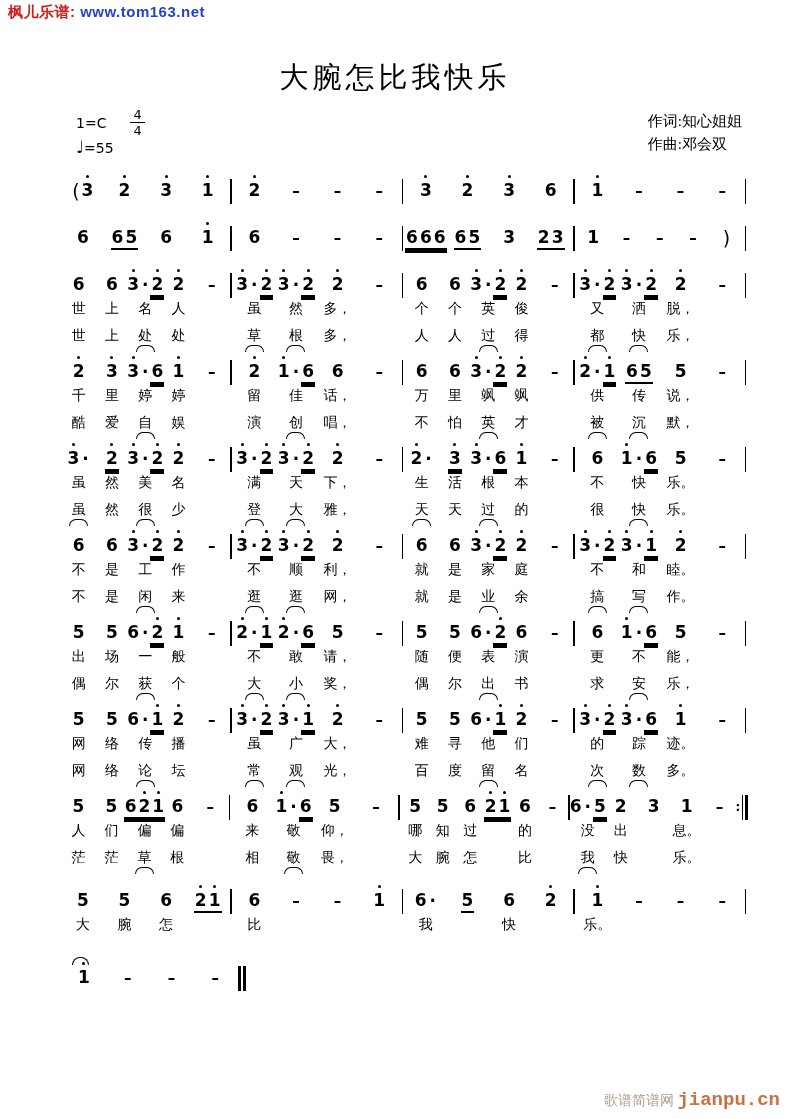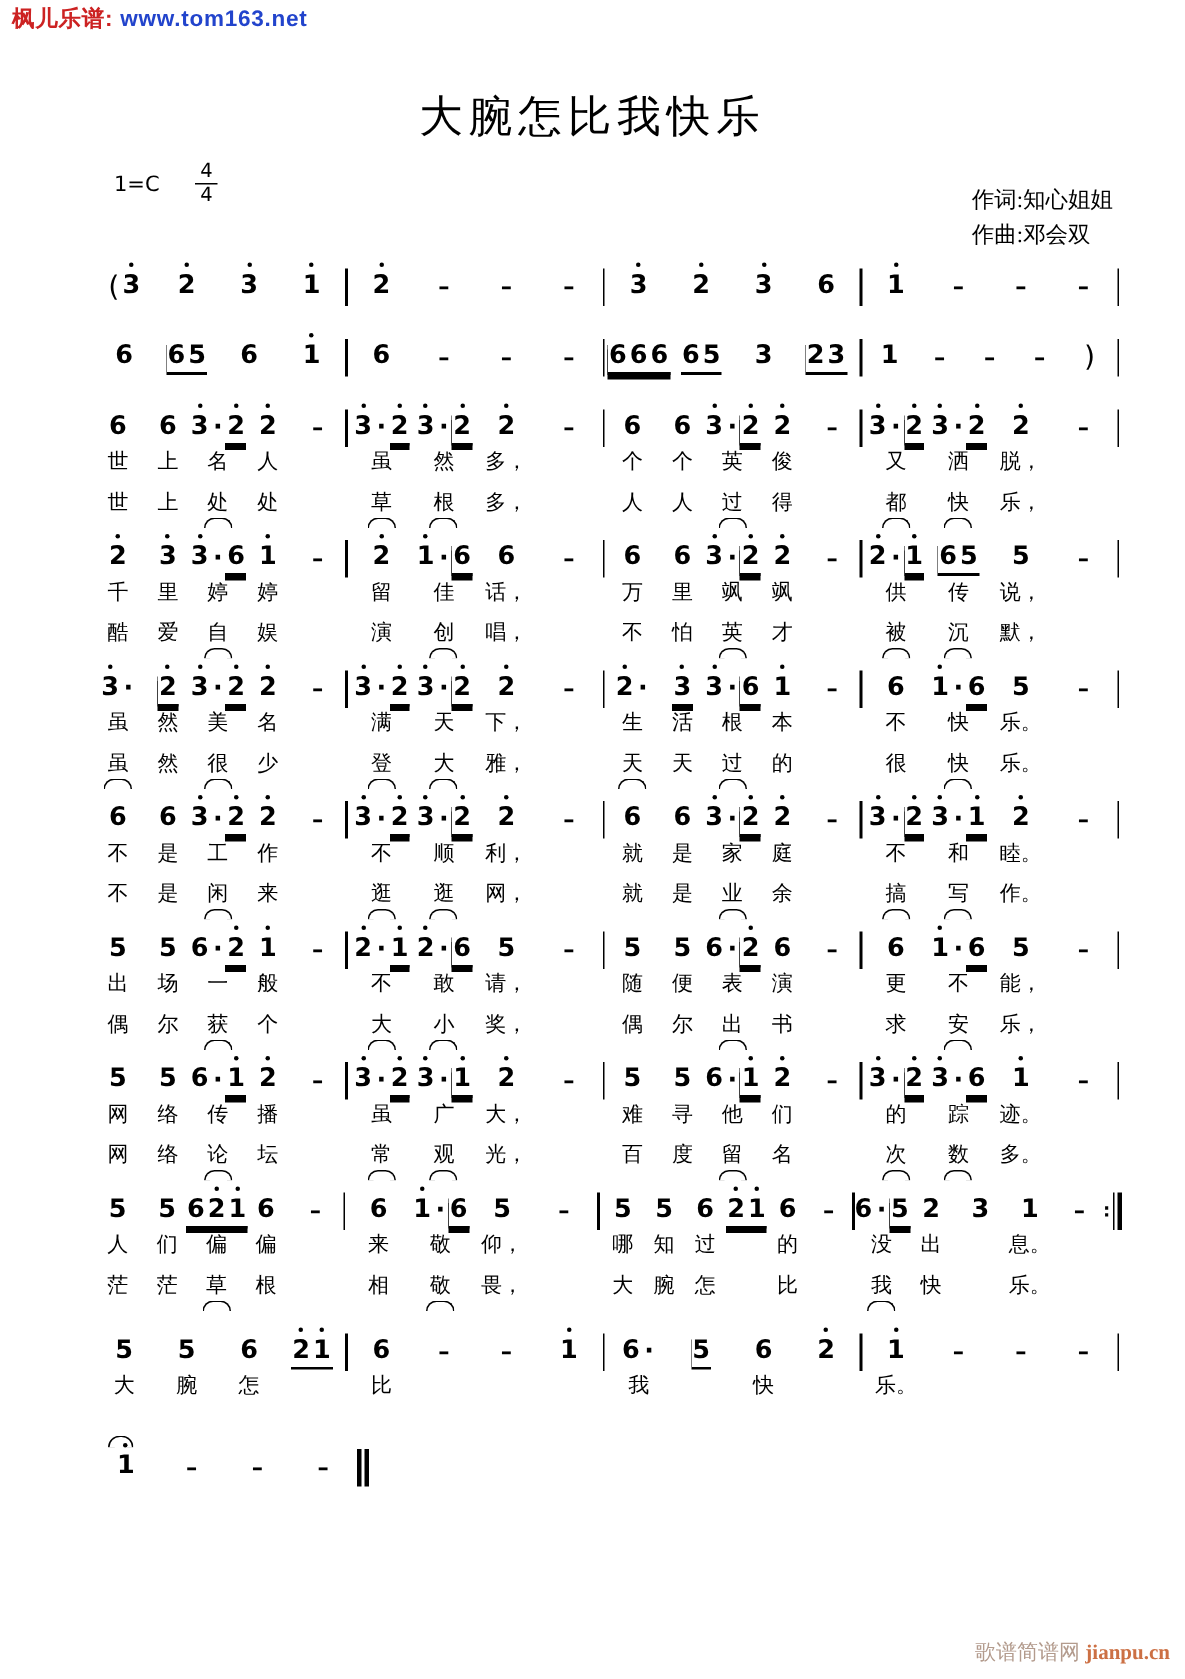--- a/index.html
+++ b/index.html
@@ -12,21 +12,21 @@
   .page-title{margin-top:36px;text-align:center;font-family:"Liberation Serif",serif;font-size:29px;letter-spacing:4px;font-weight:400;}
   
   .meta-row{position:relative;height:58px;margin-top:10px;}
   .keyblock{margin-left:76px;font-size:14px;line-height:16px;}
   .keyline{display:flex;align-items:center;gap:24px;}
   .frac{display:inline-block;text-align:center;font-size:13px;line-height:13px;}
   .frac .top{display:block;border-bottom:1px solid #000;padding:0 3px 1px;}
   .frac .bot{display:block;padding-top:1px;}
   .tempoline{margin-top:2px;font-size:14px;}
   .tempo-note{font-size:17px;}
-  .credits{position:absolute;right:48px;top:15px;text-align:left;font-family:"Liberation Serif",serif;font-size:15px;line-height:23px;}
+  .credits{position:absolute;right:48px;top:2px;text-align:left;font-family:"Liberation Serif",serif;font-size:15px;line-height:23px;}
   
   .score{margin:10px 42px 0 62px;}
   .line{display:flex;align-items:flex-start;margin-bottom:3px;}
   .line.intro{margin-bottom:17px;}
   .line.pre-gap{margin-top:10px;}
   .line.short{width:27%;}
   .line.last-gap{margin-top:20px;}
   .measure{flex:1;display:flex;}
   .cell{flex:1;display:flex;flex-direction:column;align-items:center;min-width:0;}
   .n{height:30px;display:flex;align-items:center;justify-content:center;font-weight:bold;font-size:17px;}
@@ -45,41 +45,44 @@
   .sep{flex:0 0 5px;display:flex;flex-direction:column;align-items:center;}
   .sep .bl{width:1.5px;height:25px;background:#000;margin-top:3px;}
   .sep.end{flex:0 0 10px;}
   .endwrap{display:flex;align-items:center;gap:2px;margin-top:3px;height:25px;}
   .endwrap .thin{width:1.5px;height:25px;background:#000;}
   .endwrap .thick{width:3px;height:25px;background:#000;}
   .endwrap .dots{font-weight:bold;font-size:12px;line-height:1;letter-spacing:0;}
   
   .watermark{position:absolute;right:10px;bottom:8px;font-size:14px;font-family:"Liberation Serif",serif;}
   .watermark-cn{color:var(--c-tan,#b39b8d);}
-  .watermark-url{color:var(--c-orange,#cc7044);font-family:Liberation Serif, serif;font-weight:bold;font-size:14px;}
+  .watermark-url{color:var(--c-orange,#cc7044);font-family:Liberation Mono, monospace;font-weight:bold;font-size:19px;}
 </style>
 </head>
 <body>
 
 <div class="site-header">
   <span class="site-label">枫儿乐谱:</span>
   <span class="site-url">www.tom163.net</span>
 </div>
 
 <div class="page-title">大腕怎比我快乐</div>
 
 <div class="meta-row">
   <div class="keyblock">
     <div class="keyline">
       <span>1=C</span>
       <span class="frac">
         <span class="top">4</span>
         <span class="bot">4</span>
       </span>
     </div>
+    <div class="tempoline">
+      <span class="tempo-note">♩</span><span>=55</span>
+    </div>
   </div>
   <div class="credits">
     <div>作词:知心姐姐</div>
     <div>作曲:邓会双</div>
   </div>
 </div>
 
 <div class="score" id="score">
     <div class="line intro">
       <div class="measure">

